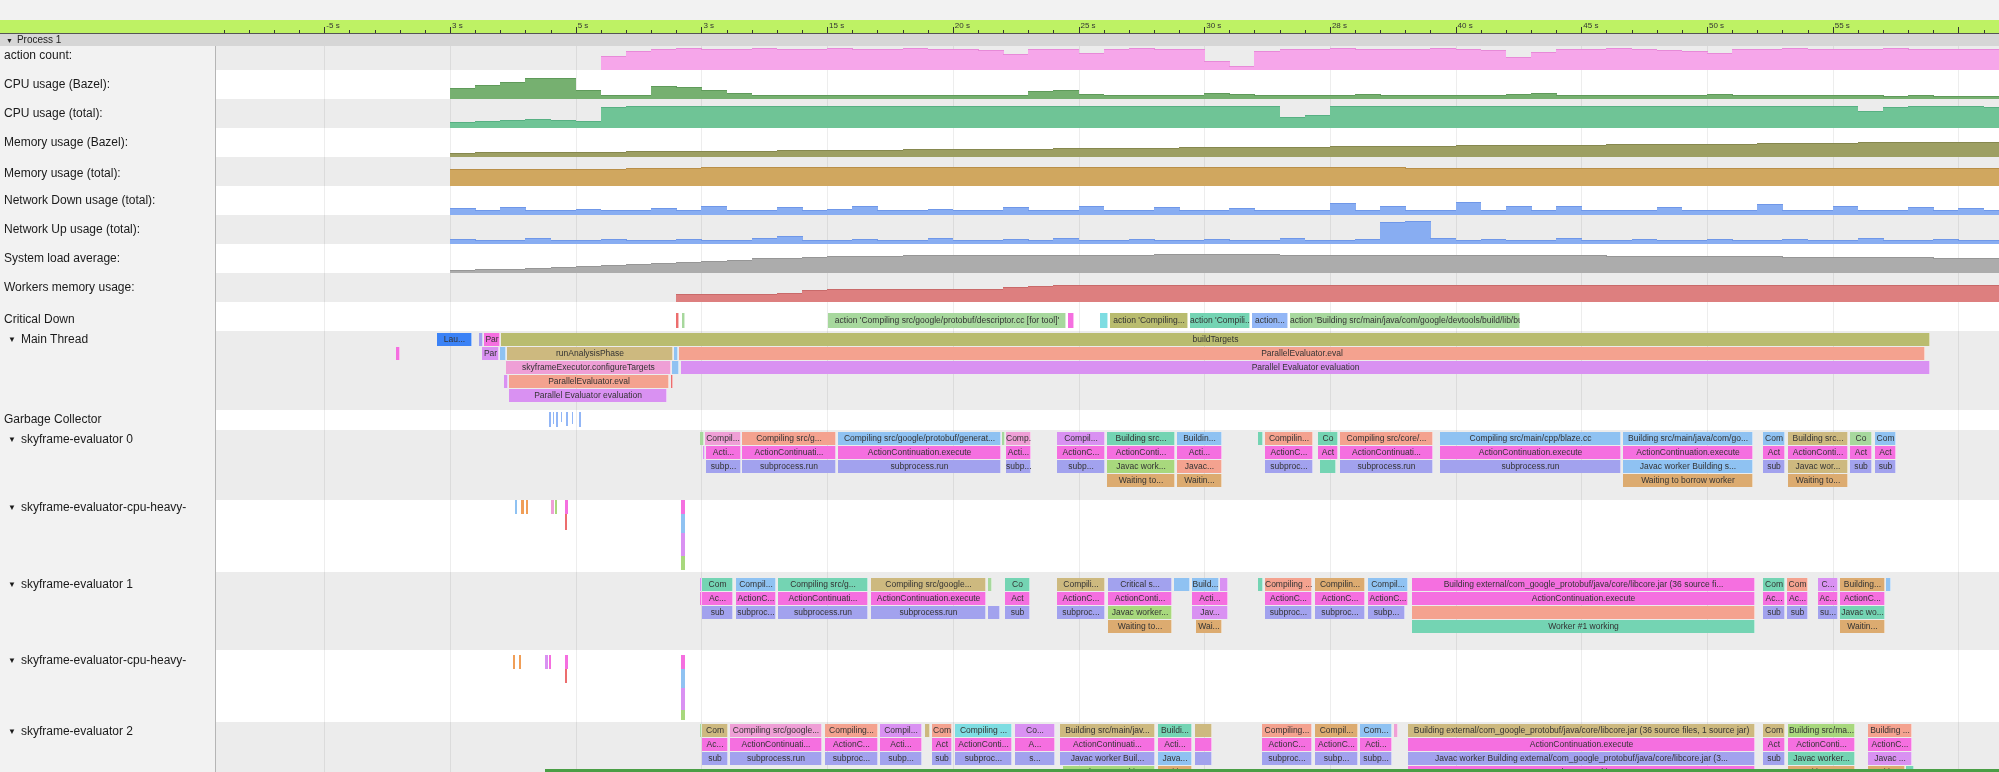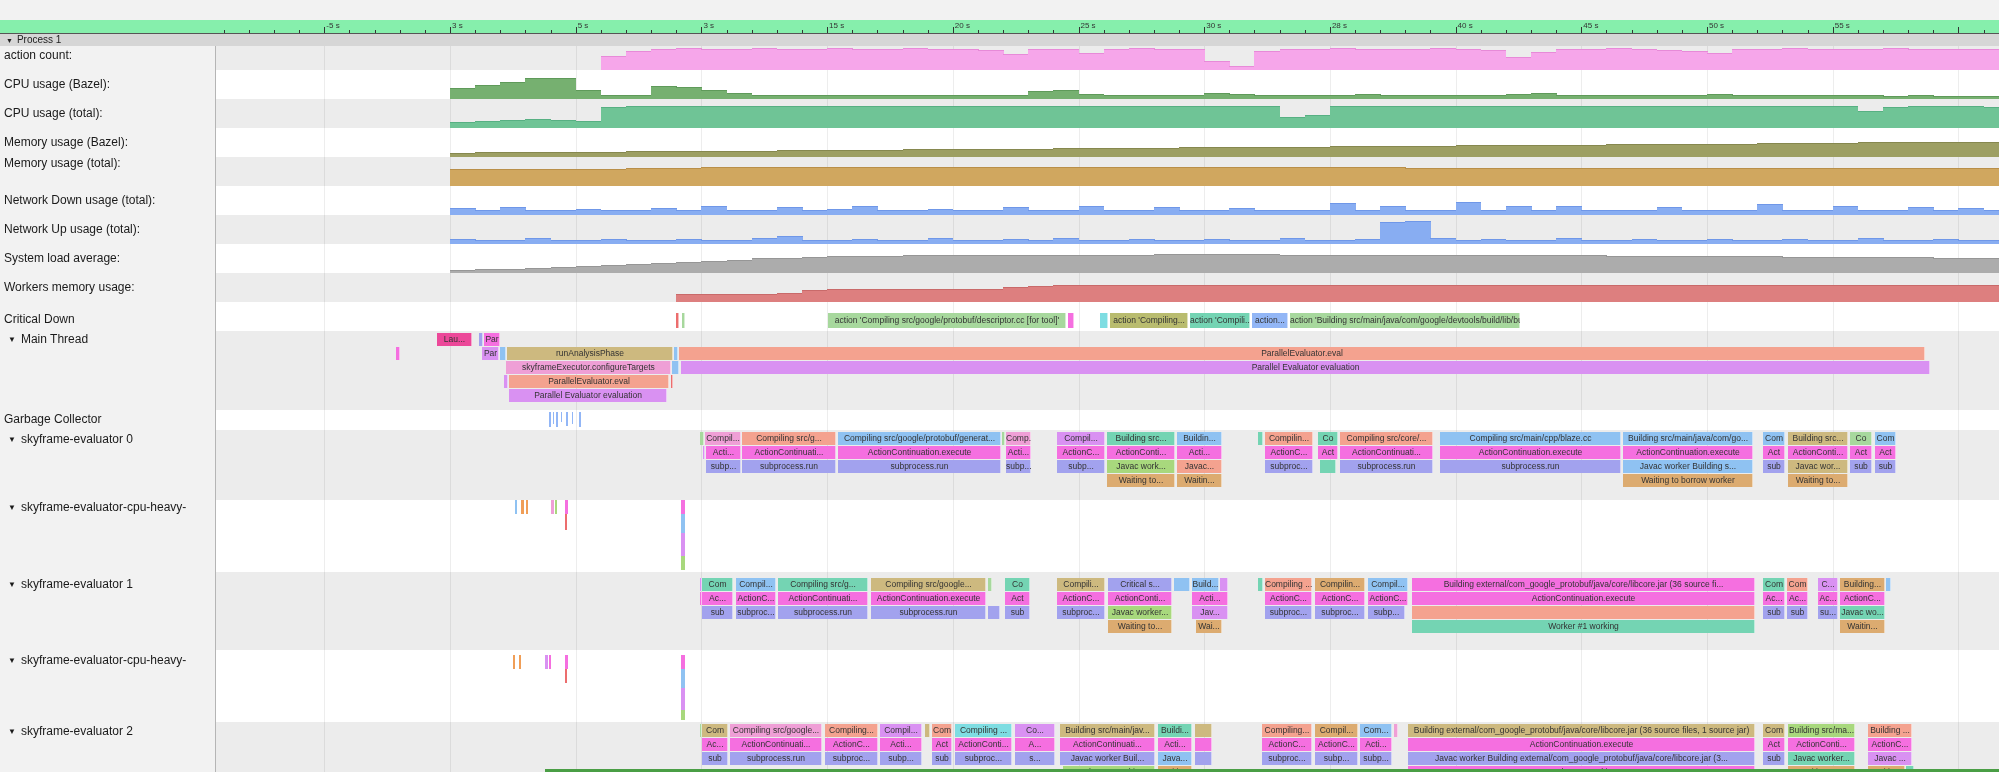--- a/index.html
+++ b/index.html
@@ -10,21 +10,21 @@
   .toolbar{position:absolute;left:0;top:0;width:100%;height:20px;
            background:linear-gradient(#fafafa,#dedede);border-bottom:1px solid #a9a9a9;
            display:flex;align-items:center;}
   .btn{display:inline-block;margin:1px 2px;padding:1px 8px;font-size:11px;color:#222;
        background:linear-gradient(#fefefe,#e3e3e3);border:1px solid #8f8f8f;border-radius:2px;line-height:13px;}
   .toolbar .left{display:flex;align-items:center;margin-left:3px;}
   .filename{font-size:11px;color:#222;margin-left:10px;}
   .toolbar .right{position:absolute;right:58px;top:0;display:flex;align-items:center;height:20px;}
   .endbox{position:absolute;right:2px;top:2px;width:50px;height:14px;background:#fff;border:1px solid #999;}
   
-  .ruler{position:absolute;left:0;top:20px;width:100%;height:13px;background:#86efac;border-bottom:1px solid #555;}
+  .ruler{position:absolute;left:0;top:20px;width:100%;height:13px;background:#bef264;border-bottom:1px solid #555;}
   .rtick{position:absolute;width:1px;background:#333;bottom:0;}
   .rlabel{position:absolute;top:1px;font-size:8px;color:#333;white-space:nowrap;}
   
   .phead{position:absolute;left:0;top:34px;width:100%;height:12px;background:#d6d6d6;
          border-bottom:1px solid #c2c2c2;font-size:10px;color:#222;line-height:12px;}
   .phead .arr{font-size:7px;margin:0 4px 0 6px;}
   
   .labelcol{position:absolute;left:0;top:46px;width:215px;bottom:0;background:#f2f2f2;
             border-right:1px solid #b5b5b5;z-index:5;}
   .tracklabel{position:absolute;left:4px;font-size:12px;color:#1a1a1a;white-space:nowrap;overflow:hidden;width:208px;}
@@ -136,21 +136,21 @@
 
   <div class="phead">
     <span class="arr">▼</span><span>Process 1</span>
   </div>
 
   <div class="labelcol" id="labelcol">
       <div class="tracklabel" style="top: 2px;"><span>action count:</span></div>
       <div class="tracklabel" style="top: 31px;"><span>CPU usage (Bazel):</span></div>
       <div class="tracklabel" style="top: 60px;"><span>CPU usage (total):</span></div>
       <div class="tracklabel" style="top: 89px;"><span>Memory usage (Bazel):</span></div>
-      <div class="tracklabel" style="top: 110px;"><span>Memory usage (total):</span></div>
+      <div class="tracklabel" style="top: 120px;"><span>Memory usage (total):</span></div>
       <div class="tracklabel" style="top: 147px;"><span>Network Down usage (total):</span></div>
       <div class="tracklabel" style="top: 176px;"><span>Network Up usage (total):</span></div>
       <div class="tracklabel" style="top: 205px;"><span>System load average:</span></div>
       <div class="tracklabel" style="top: 234px;"><span>Workers memory usage:</span></div>
       <div class="tracklabel" style="top: 266px;"><span>Critical Down</span></div>
       <div class="tracklabel ind" style="top: 286px;"><span class="arr">▼</span><span>Main Thread</span></div>
       <div class="tracklabel" style="top: 366px;"><span>Garbage Collector</span></div>
       <div class="tracklabel ind" style="top: 386px;"><span class="arr">▼</span><span>skyframe-evaluator 0</span></div>
       <div class="tracklabel ind" style="top: 454px;"><span class="arr">▼</span><span>skyframe-evaluator-cpu-heavy-</span></div>
       <div class="tracklabel ind" style="top: 531px;"><span class="arr">▼</span><span>skyframe-evaluator 1</span></div>
@@ -753,23 +753,24 @@
       </div>
       <div class="span" style="left: 461px; width: 3px; top: 267px; height: 15px; line-height: 15px; background: rgb(236, 109, 109);"></div>
       <div class="span" style="left: 467px; width: 3px; top: 267px; height: 15px; line-height: 15px; background: rgb(167, 216, 157);"></div>
       <div class="span" style="left: 613px; width: 238px; top: 267px; height: 15px; line-height: 15px; background: rgb(167, 216, 157);">action 'Compiling src/google/protobuf/descriptor.cc [for tool]'</div>
       <div class="span" style="left: 853px; width: 6px; top: 267px; height: 15px; line-height: 15px; background: rgb(245, 111, 224);"></div>
       <div class="span" style="left: 885px; width: 8px; top: 267px; height: 15px; line-height: 15px; background: rgb(126, 221, 226);"></div>
       <div class="span" style="left: 895px; width: 78px; top: 267px; height: 15px; line-height: 15px; background: rgb(185, 188, 111);">action 'Compiling...</div>
       <div class="span" style="left: 975px; width: 60px; top: 267px; height: 15px; line-height: 15px; background: rgb(116, 212, 179);">action 'Compili...</div>
       <div class="span" style="left: 1037px; width: 36px; top: 267px; height: 15px; line-height: 15px; background: rgb(146, 182, 246);">action...</div>
       <div class="span" style="left: 1075px; width: 230px; top: 267px; height: 15px; line-height: 15px; background: rgb(167, 216, 157);">action 'Building src/main/java/com/google/devtools/build/lib/buildeventst...</div>
-      <div class="span" style="left: 222px; width: 35px; top: 287px; background: #ec4899;">Lau...</div>
+      <div class="span" style="left: 222px; width: 35px; top: 287px; background: #3b82f6;">Lau...</div>
       <div class="span" style="left: 264px; width: 4px; top: 287px; background: rgb(162, 162, 238);"></div>
       <div class="span" style="left: 269px; width: 16px; top: 287px; background: rgb(245, 111, 224);">Par</div>
+      <div class="span" style="left: 286px; width: 1429px; top: 287px; background: rgb(185, 188, 111);">buildTargets</div>
       <div class="span" style="left: 181px; width: 4px; top: 301px; background: rgb(245, 111, 224);"></div>
       <div class="span" style="left: 267px; width: 17px; top: 301px; background: rgb(217, 145, 242);">Par</div>
       <div class="span" style="left: 285px; width: 6px; top: 301px; background: rgb(143, 194, 242);"></div>
       <div class="span" style="left: 292px; width: 166px; top: 301px; background: rgb(205, 185, 127);">runAnalysisPhase</div>
       <div class="span" style="left: 459px; width: 4px; top: 301px; background: rgb(143, 194, 242);"></div>
       <div class="span" style="left: 464px; width: 1246px; top: 301px; background: rgb(244, 162, 143);">ParallelEvaluator.eval</div>
       <div class="span" style="left: 291px; width: 165px; top: 315px; background: rgb(239, 159, 214);">skyframeExecutor.configureTargets</div>
       <div class="span" style="left: 457px; width: 7px; top: 315px; background: rgb(143, 194, 242);"></div>
       <div class="span" style="left: 466px; width: 1249px; top: 315px; background: rgb(217, 145, 242);">Parallel Evaluator evaluation</div>
       <div class="span" style="left: 289px; width: 4px; top: 329px; background: rgb(217, 145, 242);"></div>

